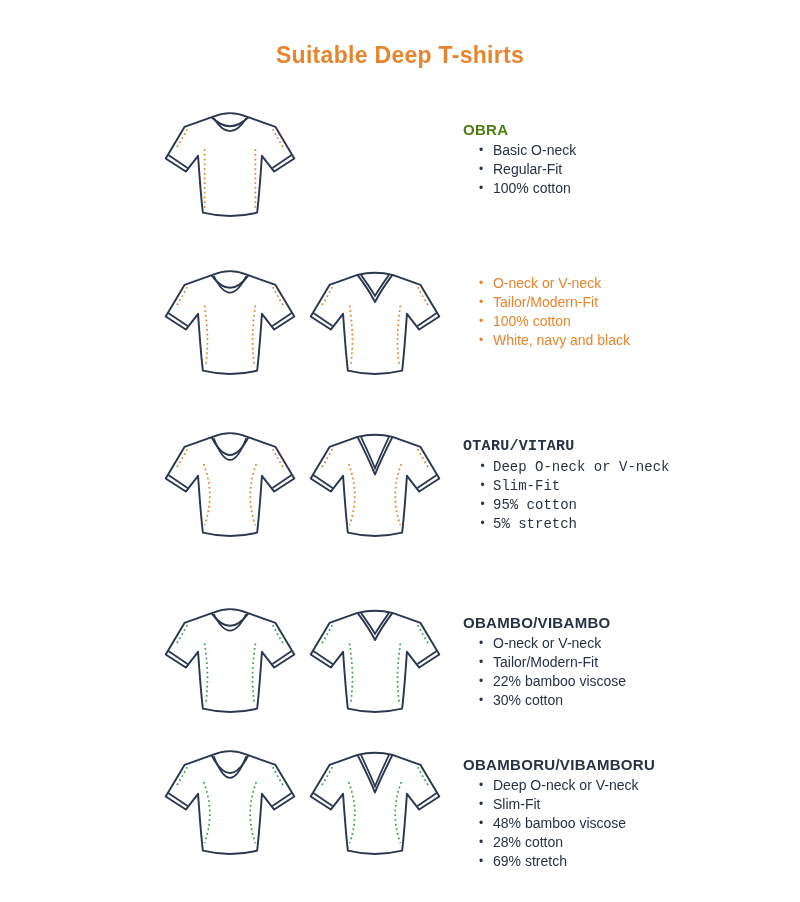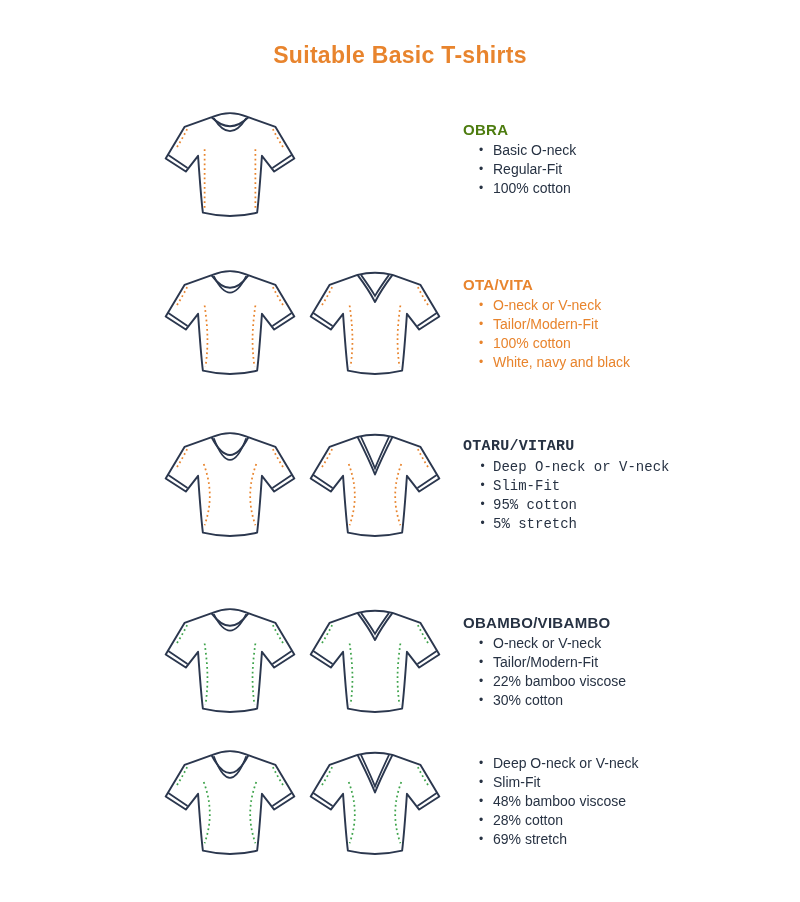--- a/index.html
+++ b/index.html
@@ -52,21 +52,21 @@
     font-size:12px;
     line-height:15px;
     flex:0 0 auto;
   }
   ul.features li .ftext{flex:1;}
 </style>
 </head>
 <body>
 
 <div class="page">
-  <h1 class="title" style="color: rgb(232, 132, 45);">Suitable Basic T-shirts</h1>
+  <h1 class="title" style="color: rgb(232, 132, 45);">Suitable Deep T-shirts</h1>
   <div id="rows">
   <section class="row" style="top: 100px;">
     <div class="shirts">
           <svg width="140" height="130" viewBox="0 0 160 140" style="left: 0px;">
             <path d="M60,15 Q80,6.5 100,15 L132,26.5 L153.5,62.5 L130.5,77.5 L116.5,59.5
            C114.5,88 113,108 111,124.5 Q80,132 49,124.5 C47,108 45.5,88 43.5,59.5
            L29.5,77.5 L6.5,62.5 L28,26.5 Z" fill="#ffffff" stroke="#2b374e" stroke-width="2.2" stroke-linejoin="round"></path>
             <path d="M9.5,58.5 L31.5,73.5 M150.5,58.5 L128.5,73.5" fill="none" stroke="#2b374e" stroke-width="2"></path>
             <path d="M59,15.5 Q80,36 101,15.5" fill="none" stroke="#2b374e" stroke-width="2.2"></path>
             <path d="M61.5,16.5 Q80,46 98.5,16.5" fill="none" stroke="#2b374e" stroke-width="2"></path>
@@ -116,21 +116,20 @@
             <path d="M9.5,58.5 L31.5,73.5 M150.5,58.5 L128.5,73.5" fill="none" stroke="#2b374e" stroke-width="2"></path>
             <path d="M60,15 Q73,32.199999999999996 80,46 Q87,32.199999999999996 100,15" fill="none" stroke="#2b374e" stroke-width="2.2" stroke-linejoin="round"></path>
             <path d="M64,15 Q75.5,31.199999999999996 80,39 Q84.5,31.199999999999996 96,15" fill="none" stroke="#2b374e" stroke-width="2"></path>
             <path d="M31,29 Q25.5,40 18.5,51" fill="none" stroke="#e8842d" stroke-width="2" stroke-dasharray="2 3.4"></path>
             <path d="M129,29 Q134.5,40 141.5,51" fill="none" stroke="#e8842d" stroke-width="2" stroke-dasharray="2 3.4"></path>
             <path d="M51,50 C54,72 56,92 52,120" fill="none" stroke="#e8842d" stroke-width="2" stroke-dasharray="2 3.4"></path>
             <path d="M109,50 C106,72 104,92 108,120" fill="none" stroke="#e8842d" stroke-width="2" stroke-dasharray="2 3.4"></path>
           </svg>
         </div>
     <div class="info">
-      <h2 class="pname" style="color: rgb(232, 132, 45);">OTA/VITA</h2>
       <ul class="features">
             <li style="color: rgb(232, 132, 45);">
               <span class="bullet">•</span>
               <span class="ftext">O-neck or V-neck</span>
             </li>
             <li style="color: rgb(232, 132, 45);">
               <span class="bullet">•</span>
               <span class="ftext">Tailor/Modern-Fit</span>
             </li>
             <li style="color: rgb(232, 132, 45);">
@@ -266,20 +265,21 @@
             <path d="M9.5,58.5 L31.5,73.5 M150.5,58.5 L128.5,73.5" fill="none" stroke="#2b374e" stroke-width="2"></path>
             <path d="M60,15 Q73,40.599999999999994 80,58 Q87,40.599999999999994 100,15" fill="none" stroke="#2b374e" stroke-width="2.2" stroke-linejoin="round"></path>
             <path d="M64,15 Q75.5,39.599999999999994 80,51 Q84.5,39.599999999999994 96,15" fill="none" stroke="#2b374e" stroke-width="2"></path>
             <path d="M31,29 Q25.5,40 18.5,51" fill="none" stroke="#3ea34b" stroke-width="2" stroke-dasharray="2 3.4"></path>
             <path d="M129,29 Q134.5,40 141.5,51" fill="none" stroke="#3ea34b" stroke-width="2" stroke-dasharray="2 3.4"></path>
             <path d="M50,46 C58,68 60,90 51,116" fill="none" stroke="#3ea34b" stroke-width="2" stroke-dasharray="2 3.4"></path>
             <path d="M110,46 C102,68 100,90 109,116" fill="none" stroke="#3ea34b" stroke-width="2" stroke-dasharray="2 3.4"></path>
           </svg>
         </div>
     <div class="info">
+      <h2 class="pname" style="color: rgb(39, 50, 67);">OBAMBORU/VIBAMBORU</h2>
       <ul class="features">
             <li style="color: rgb(39, 50, 67);">
               <span class="bullet">•</span>
               <span class="ftext">Deep O-neck or V-neck</span>
             </li>
             <li style="color: rgb(39, 50, 67);">
               <span class="bullet">•</span>
               <span class="ftext">Slim-Fit</span>
             </li>
             <li style="color: rgb(39, 50, 67);">

